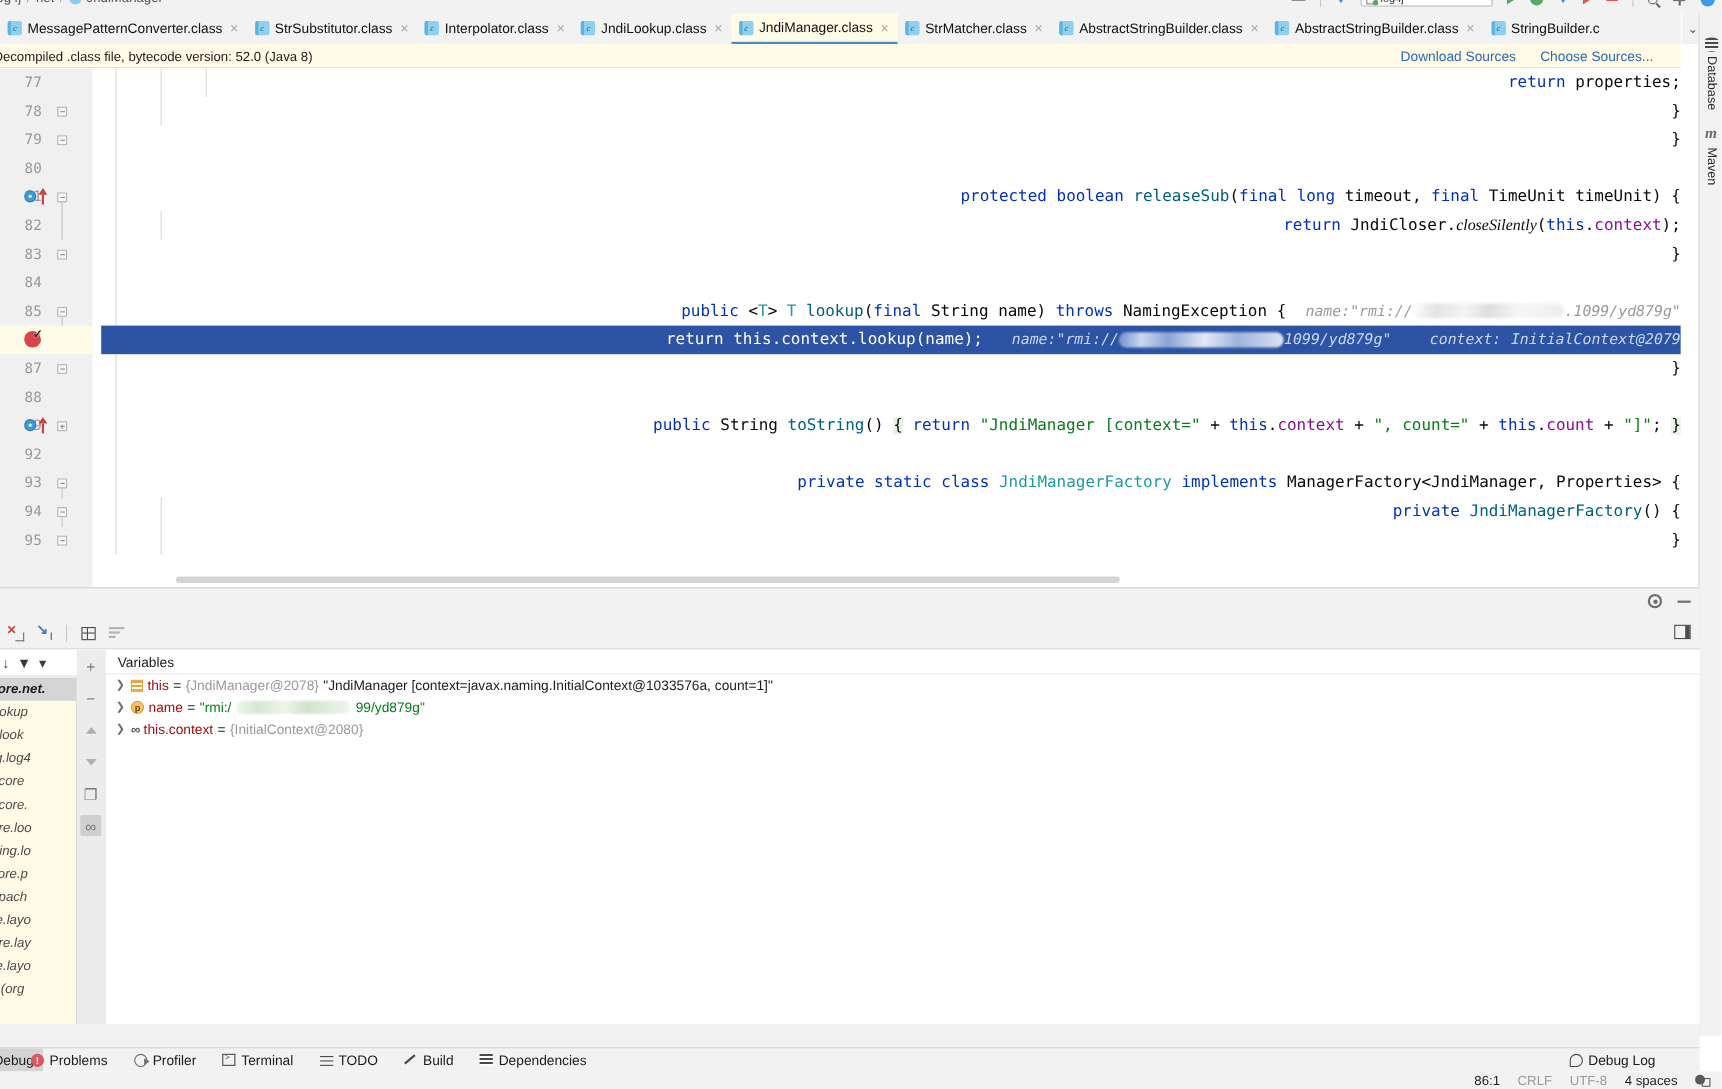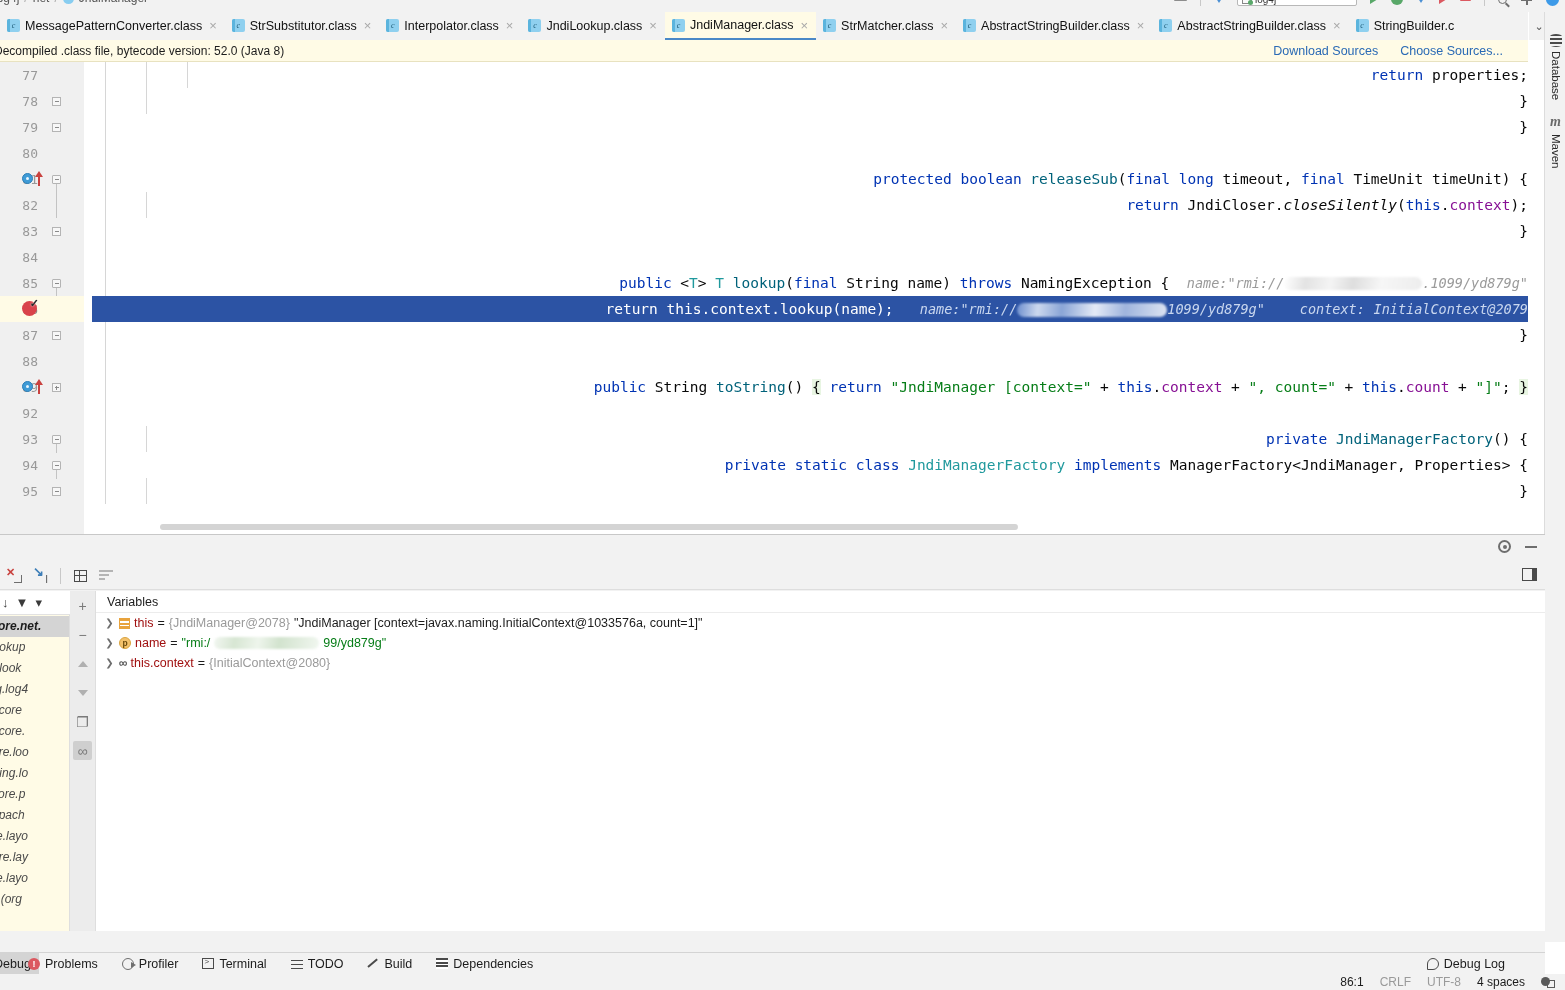--- a/index.html
+++ b/index.html
@@ -206,21 +206,21 @@
   .code-line.highlight .fld, .code-line.highlight .str,
   .code-line.highlight .mth { color: #ffffff; }
   .code-line .indentguide {
     position: absolute; top: 0; width: 1px; height: 26px; background: #d6d6d6;
   }
   .kw  { color: #0033b3; font-weight: 500; }
   .typ { color: #20999d; }
   .fld { color: #871094; }
   .str { color: #067d17; }
   .mth { color: #00627a; }
-  .ital { font-style: italic; }
+  .ital { font-style: italic; font-family: Liberation Serif, serif; }
   .hint {
     color: #9a9a9a; font-style: italic; font-size: 13.5px;
   }
   .code-line.highlight .hint { color: #c9d7ef; }
   .redact-a {
     display: inline-block; width: 138px; height: 13px; vertical-align: -2px;
     background: linear-gradient(100deg,#fff 0%,#e3e3e3 16%,#f4f4f4 34%,#dedede 50%,#f6f6f6 70%,#ededed 100%);
     border-radius: 7px; filter: blur(1.3px);
   }
   .redact-b {
@@ -679,22 +679,22 @@
       <div class="code-line"><span class="indentguide" style="left:13px"></span>    <span class="kw">protected</span> <span class="kw">boolean</span> <span class="mth">releaseSub</span>(<span class="kw">final</span> <span class="kw">long</span> timeout, <span class="kw">final</span> TimeUnit timeUnit) {</div>
       <div class="code-line"><span class="indentguide" style="left:13px"></span><span class="indentguide" style="left:54px"></span>        <span class="kw">return</span> JndiCloser.<span class="ital">closeSilently</span>(<span class="kw">this</span>.<span class="fld">context</span>);</div>
       <div class="code-line"><span class="indentguide" style="left:13px"></span>    }</div>
       <div class="code-line"><span class="indentguide" style="left:13px"></span></div>
       <div class="code-line"><span class="indentguide" style="left:13px"></span>    <span class="kw">public</span> &lt;<span class="typ">T</span>&gt; <span class="typ">T</span> <span class="mth">lookup</span>(<span class="kw">final</span> String name) <span class="kw">throws</span> NamingException {  <span class="hint">name:</span><span class="hint">"rmi://</span><span class="redact-a"></span><span class="hint">.1099/yd879g"</span></div>
       <div class="code-line highlight">        <span class="kw">return</span> <span class="kw">this</span>.<span class="fld">context</span>.<span class="mth">lookup</span>(name);   <span class="hint">name:</span><span class="hint">"rmi://</span><span class="redact-b"></span><span class="hint">1099/yd879g"</span>    <span class="hint">context:</span> <span class="hint">InitialContext@2079</span></div>
       <div class="code-line"><span class="indentguide" style="left:13px"></span>    }</div>
       <div class="code-line"><span class="indentguide" style="left:13px"></span></div>
       <div class="code-line"><span class="indentguide" style="left:13px"></span>    <span class="kw">public</span> String <span class="mth">toString</span>() <span class="lambda-hl">{</span> <span class="kw">return</span> <span class="str">"JndiManager [context="</span> + <span class="kw">this</span>.<span class="fld">context</span> + <span class="str">", count="</span> + <span class="kw">this</span>.<span class="fld">count</span> + <span class="str">"]"</span>; <span class="lambda-hl">}</span></div>
       <div class="code-line"><span class="indentguide" style="left:13px"></span></div>
+      <div class="code-line"><span class="indentguide" style="left:13px"></span>    <span class="kw">private</span> <span class="kw">static</span> <span class="kw">class</span> <span class="typ">JndiManagerFactory</span> <span class="kw">implements</span> ManagerFactory&lt;JndiManager, Properties&gt; {</div>
       <div class="code-line"><span class="indentguide" style="left:13px"></span><span class="indentguide" style="left:54px"></span>        <span class="kw">private</span> <span class="mth">JndiManagerFactory</span>() {</div>
-      <div class="code-line"><span class="indentguide" style="left:13px"></span>    <span class="kw">private</span> <span class="kw">static</span> <span class="kw">class</span> <span class="typ">JndiManagerFactory</span> <span class="kw">implements</span> ManagerFactory&lt;JndiManager, Properties&gt; {</div>
       <div class="code-line"><span class="indentguide" style="left:13px"></span><span class="indentguide" style="left:54px"></span>        }</div>
       <div class="hscroll"></div>
     </div>
 
   </div>
 
   <div class="rightstrip">
     <div class="vtool" style="top:22px;">
       <span class="db-ic"></span>
       <span class="lbl">Database</span>

